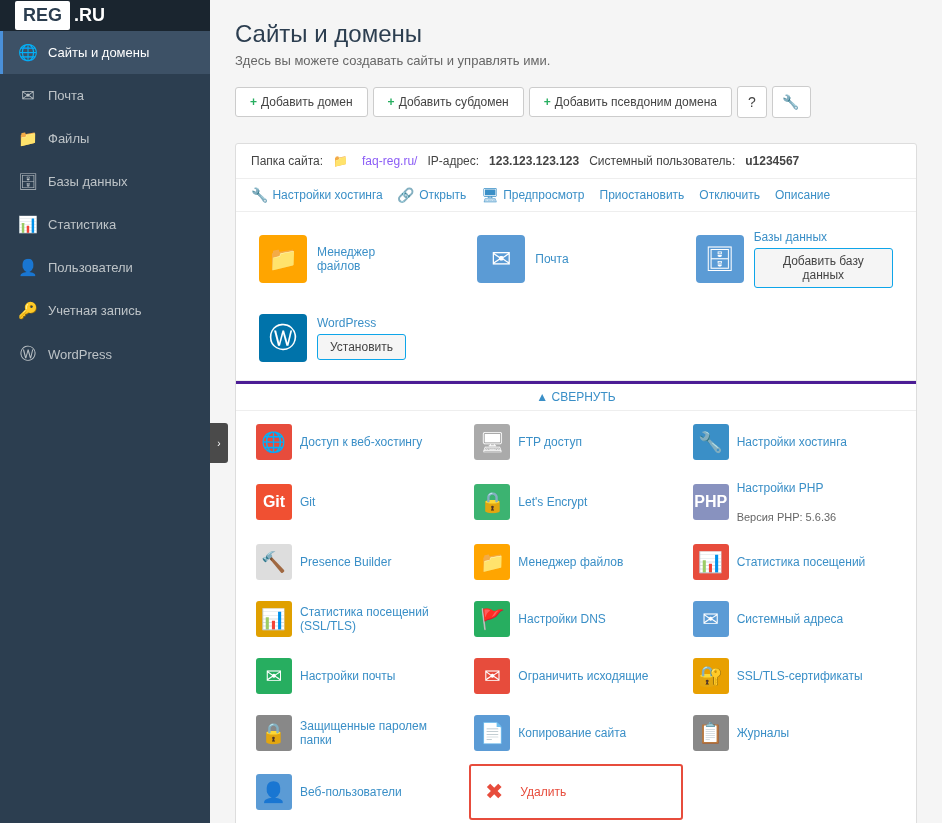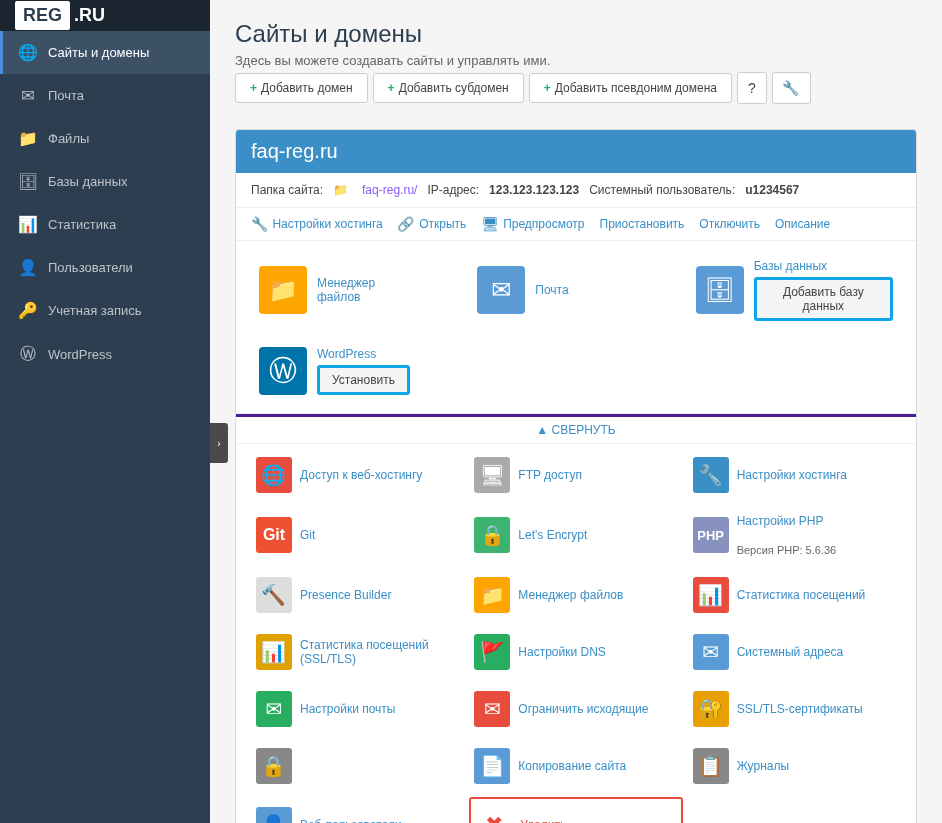--- a/index.html
+++ b/index.html
@@ -90,21 +90,21 @@
     }
     .main-title {
       font-size: 24px;
       font-weight: normal;
       color: #2c3e50;
       margin-bottom: 5px;
     }
     .main-subtitle {
       color: #666;
       font-size: 13px;
-      margin-bottom: 4px;
+      margin-bottom: 18px;
     }
     .toolbar {
       display: flex;
       gap: 5px;
       align-items: center;
       margin-bottom: 15px;
     }
     .toolbar-btn {
       background: white;
       border: 1px solid #ccc;
@@ -191,21 +191,21 @@
       border-radius: 4px;
       display: flex;
       align-items: center;
       justify-content: center;
       font-size: 24px;
       flex-shrink: 0;
     }
     .service-text { font-size: 12px; color: #3a8fc7; cursor: pointer; }
     .service-btn {
       background: #f5f5f5;
-      border: 3px solid #0ea5e9;
+      border: 1px solid #0ea5e9;
       padding: 5px 12px;
       border-radius: 3px;
       cursor: pointer;
       font-size: 12px;
       color: #444;
       margin-top: 4px;
     }
 
     .collapse-bar {
       text-align: center;
@@ -358,21 +358,20 @@
       <button class="toolbar-btn">
         <span class="plus-icon">+</span>
         <span>Добавить псевдоним домена</span>
       </button>
       <button class="toolbar-icon-btn">?</button>
       <button class="toolbar-icon-btn">🔧</button>
     </div>
   </div>
 
   <div class="domain-card">
-    <div class="domain-header">faq-reg.ru</div>
 
     <div class="domain-info">
       <span>Папка сайта:</span>
       <span class="folder-icon">📁</span>
       <a class="domain-link">faq-reg.ru/</a>
       <span>IP-адрес:</span>
       <strong>123.123.123.123</strong>
       <span>Системный пользователь:</span>
       <strong>u1234567</strong>
     </div>
@@ -458,21 +457,21 @@
             <div class="ext-label">Git</div>
           </div>
       </div>
       <div class="ext-service-item">
         <div class="ext-icon ic-lets">🔒</div>
         <div>
             <div class="ext-label">Let's Encrypt</div>
           </div>
       </div>
       <div class="ext-service-item">
-        <div class="ext-icon ic-php" style="font-size:13px;font-weight:bold;">PHP</div>
+        <div class="ext-icon ic-php" style="font-size:16px;font-weight:bold;">PHP</div>
         <div>
           <div class="ext-label">Настройки PHP</div>
           <div class="ext-sub">Версия PHP: 5.6.36</div>
         </div>
       </div>
 
       <div class="ext-service-item">
         <div class="ext-icon ic-presence" style="background:#ddd;">🔨</div>
         <div>
             <div class="ext-label">Presence Builder</div>
@@ -524,20 +523,23 @@
       </div>
       <div class="ext-service-item">
         <div class="ext-icon ic-sslcert">🔐</div>
         <div>
             <div class="ext-label">SSL/TLS-сертификаты</div>
           </div>
       </div>
 
       <div class="ext-service-item">
         <div class="ext-icon ic-protect">🔒</div>
+        <div>
+            <div class="ext-label">Защищенные паролем папки</div>
+          </div>
       </div>
       <div class="ext-service-item">
         <div class="ext-icon ic-copy">📄</div>
         <div>
             <div class="ext-label">Копирование сайта</div>
           </div>
       </div>
       <div class="ext-service-item">
         <div class="ext-icon ic-journal">📋</div>
         <div>

